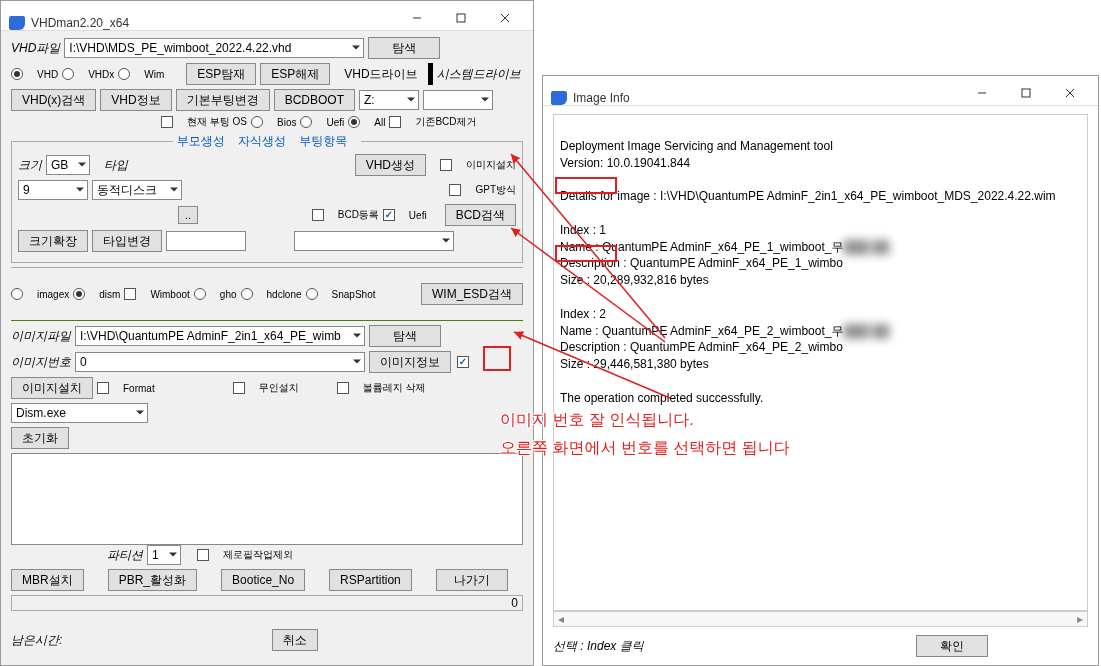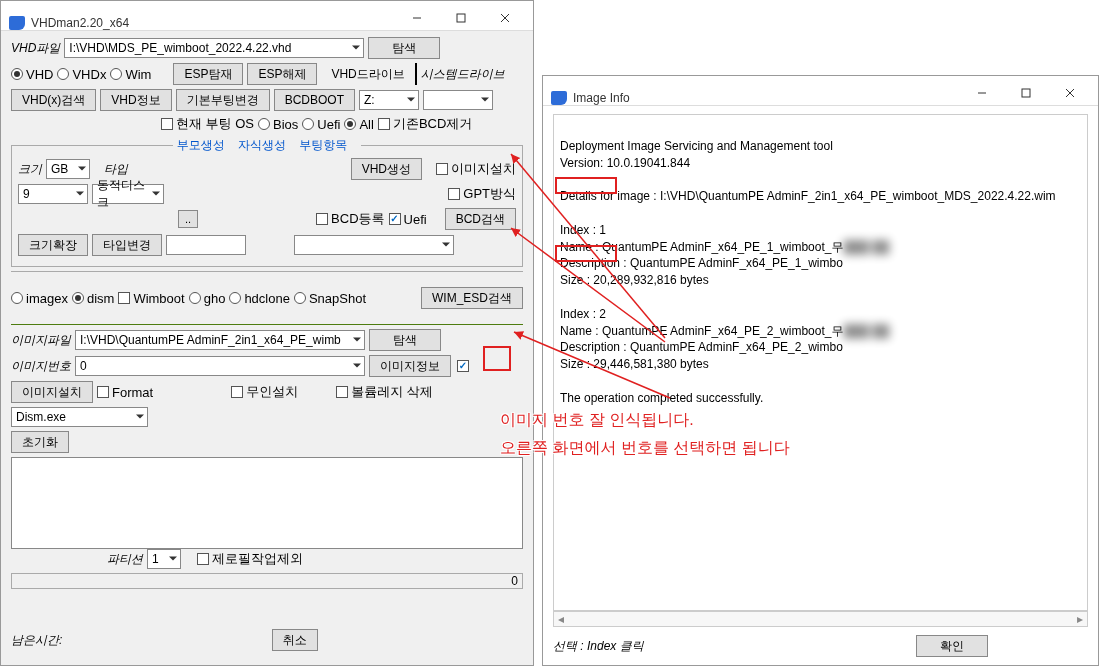--- a/index.html
+++ b/index.html
@@ -42,21 +42,21 @@
   }
   .combo::after {
     content:""; position:absolute; right:3px; top:50%; transform:translateY(-30%);
     border:4px solid transparent; border-top-color:#333;
   }
   .btn {
     border:1px solid #888; background:#e1e1e1; height:22px; padding:0 10px;
     font-size:12px; display:inline-flex; align-items:center; justify-content:center;
   }
   .btn.wide { min-width:72px; }
-  .radio, .check { display:inline-flex; align-items:center; gap:3px; font-size:13px;text-align:right; }
+  .radio, .check { display:inline-flex; align-items:center; gap:14px; font-size:10px;text-align:right; }
   .radio .rd { width:12px; height:12px; border:1px solid #555; border-radius:50%; background:#fff; display:flex; align-items:center; justify-content:center; }
   .radio.sel .rd::after { content:""; width:6px; height:6px; border-radius:50%; background:#333; }
   .check .ck { width:12px; height:12px; border:1px solid #555; background:#fff; display:flex; align-items:center; justify-content:center; font-size:10px; line-height:1; }
   .check.sel .ck::after { content:"✓"; color:#0067c0; font-weight:bold; }
   fieldset { border:1px solid #aaa; margin:4px 0; padding:4px 6px 6px 6px; }
   fieldset legend { font-size:12px; color:#0055cc; padding:0 4px;text-align:center; }
   fieldset legend .tabish { color:#0055cc; margin-right:10px; }
   .txtinput { border:1px solid #888; background:#fff; height:20px; padding:1px 4px; font-size:12px; }
   .bigtext { border:1px solid #888; background:#fff; height:92px; width:100%; }
   .smallbtn { width:20px; height:18px; border:1px solid #888; background:#e1e1e1; font-size:11px; display:inline-flex; align-items:center; justify-content:center; }
@@ -116,21 +116,21 @@
           <span class="rd"></span>
           <span>VHDx</span>
         </span>
       <span class="radio">
           <span class="rd"></span>
           <span>Wim</span>
         </span>
       <span style="width:14px"></span>
       <span class="btn">ESP탐재</span>
       <span class="btn">ESP해제</span>
-      <span class="btn" style="border-top:none;border-bottom:none;border-left:none;border-right:2px solid #000000;background:transparent">VHD드라이브</span>
+      <span class="btn" style="border-top:none;border-bottom:none;border-left:none;border-right:5px solid #000000;background:transparent">VHD드라이브</span>
       <span class="lbl">시스템드라이브</span>
     </div>
 
     <div class="row">
       <span class="btn">VHD(x)검색</span>
       <span class="btn">VHD정보</span>
       <span class="btn">기본부팅변경</span>
       <span class="btn">BCDBOOT</span>
       <span class="combo" style="width:60px">
           <span>Z:</span>
@@ -179,21 +179,21 @@
         <span style="width:6px"></span>
         <span class="check">
             <span class="ck"></span>
             <span>이미지설치</span>
           </span>
       </div>
       <div class="row">
         <span class="combo" style="width:70px">
             <span>9</span>
           </span>
-        <span class="combo" style="width:72px">
+        <span class="combo" style="width:90px">
             <span>동적디스크</span>
           </span>
         <span style="flex:1"></span>
         <span class="check">
             <span class="ck"></span>
             <span>GPT방식</span>
           </span>
       </div>
       <div class="row">
         <span style="width:156px"></span>
@@ -302,20 +302,31 @@
       <span style="width:92px"></span>
       <span class="lbl">파티션</span>
       <span class="combo" style="width:34px">
           <span>1</span>
         </span>
       <span style="width:8px"></span>
       <span class="check">
           <span class="ck"></span>
           <span>제로필작업제외</span>
         </span>
+    </div>
+    <div class="row">
+      <span class="btn wide">MBR설치</span>
+      <span style="width:16px"></span>
+      <span class="btn wide">PBR_활성화</span>
+      <span style="width:16px"></span>
+      <span class="btn wide">Bootice_No</span>
+      <span style="width:16px"></span>
+      <span class="btn wide">RSPartition</span>
+      <span style="width:16px"></span>
+      <span class="btn wide">나가기</span>
     </div>
     <div class="row" style="border:1px solid #aaa; height:16px; position:relative; margin-top:4px">
       <span style="position:absolute; right:4px; top:0">0</span>
     </div>
 
     <div class="bottomrow row">
       <span class="lbl">남은시간:</span>
       <span style="flex:1"></span>
       <span class="btn">취소</span>
       <span style="flex:1"></span>

